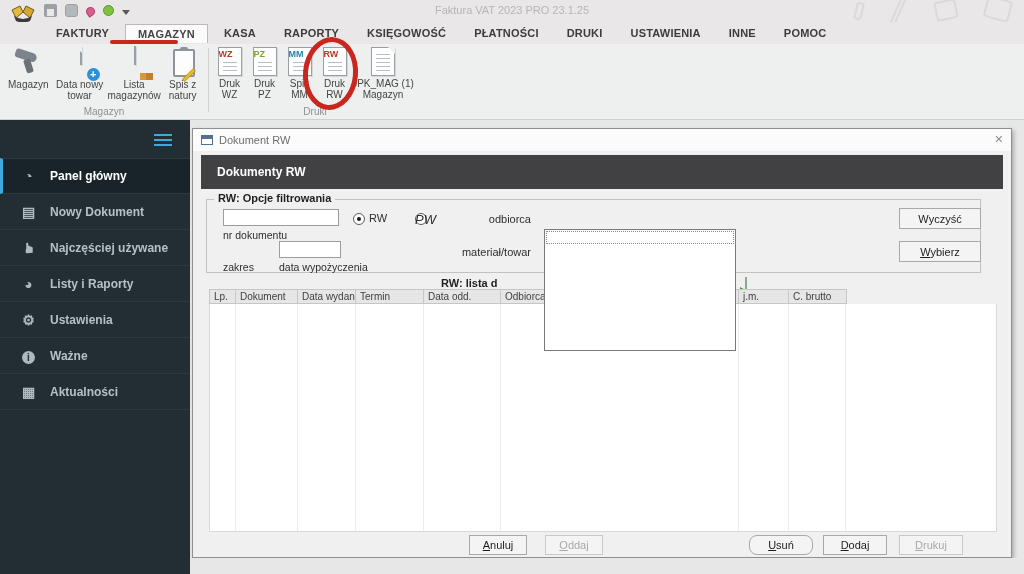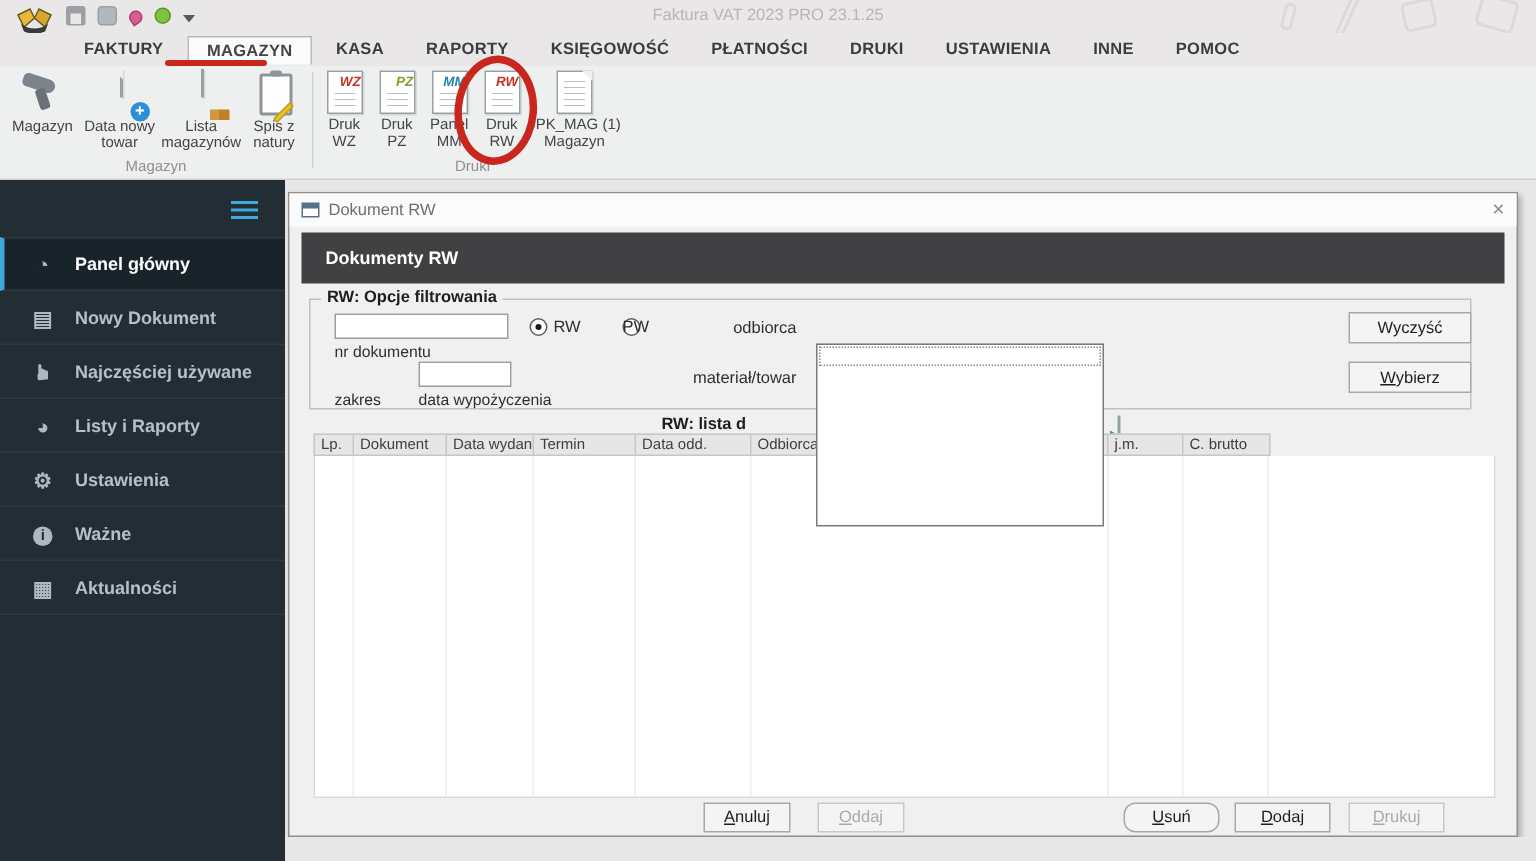--- a/index.html
+++ b/index.html
@@ -30,21 +30,21 @@
   #ribbon { left:0; top:44px; width:1024px; height:76px; background:#eef0f0; border-bottom:1px solid #cfcfcf; }
   .rgroup { position:absolute; top:0; height:74px; }
   .rgroup-label { position:absolute; bottom:1px; width:100%; text-align:center; font-size:10px; color:#8f8f8f; }
   .rsep { position:absolute; top:4px; width:1px; height:64px; background:#d2d2d2; }
   .ritems { display:flex; align-items:flex-start; }
   .rbtn { display:flex; flex-direction:column; align-items:center; text-align:center; padding-top:3px; }
   .rbtn .lbl { font-size:10px; color:#444; line-height:1.1; margin-top:2px; }
   .icon32 { width:30px; height:30px; position:relative; }
   
   .docicon { width:24px; height:29px; background:#fff; border:1px solid #98a0a6; position:relative; box-shadow:1px 1px 0 #d5d8da; }
-  .docicon .badge { position:absolute; top:1px; left:0; width:100%; text-align:right; font-size:9px; font-weight:bold; letter-spacing:0;font-style:italic; }
+  .docicon .badge { position:absolute; top:1px; left:0; width:100%; text-align:left; font-size:9px; font-weight:bold; letter-spacing:0; }
   .docicon::after { content:""; position:absolute; left:4px; right:4px; top:14px; height:12px;
     background:repeating-linear-gradient(#b9bfc4 0 1px, transparent 1px 4px); }
   .docicon.plain::after { top:6px; height:18px; }
   .fold::before { content:""; position:absolute; right:-1px; top:-1px; width:0; height:0;
     border-left:7px solid transparent; border-top:7px solid #eef0f0; }
   .mini-badge-circle { position:absolute; right:-5px; bottom:-4px; width:13px; height:13px; border-radius:50%;
     background:#2f8fd6; color:#fff; font-size:11px; line-height:12px; text-align:center; font-weight:bold; }
   .boxes { position:absolute; right:-5px; bottom:-3px; width:14px; height:10px; }
   .boxes i { position:absolute; width:7px; height:7px; background:#d69б3c; }
   .box1 { left:0; bottom:0; background:#d6963c !important; }
@@ -221,21 +221,21 @@
       <div class="rbtn" style="width:35px;">
         <span class="docicon">
             <span class="badge" style="color:#7fa224;">PZ</span>
           </span>
         <span class="lbl">Druk PZ</span>
       </div>
       <div class="rbtn" style="width:35px;">
         <span class="docicon">
             <span class="badge" style="color:#2285a8;">MM</span>
           </span>
-        <span class="lbl">Panel MM</span>
+        <span class="lbl">Spis MM</span>
       </div>
       <div class="rbtn" style="width:35px;">
         <span class="docicon">
             <span class="badge" style="color:#c53425;">RW</span>
           </span>
         <span class="lbl">Druk RW</span>
       </div>
       <div class="rbtn" style="width:62px;">
         <span class="docicon plain fold"></span>
         <span class="lbl">JPK_MAG (1) Magazyn</span>
@@ -313,21 +313,21 @@
     
     <div id="filterbox" class="abs"></div>
     <span id="filterbox-label" class="abs">RW: Opcje filtrowania</span>
 
     <input class="tinput abs" style="left: 30px; top: 80px; width: 116px; height: 17px;" value="">
     <span class="flabel abs" style="left:30px;top:100px;">nr dokumentu</span>
 
     <span class="radio checked abs" style="left:160px;top:82px;"></span>
     <span class="flabel abs" style="left:176px;top:83px;font-size:11px;">RW</span>
     <span class="radio abs" style="left:206px;top:82px;"></span>
-    <span class="flabel abs" style="left:222px;top:83px;font-size:11px;">PW</span>
+    <span class="flabel abs" style="left:222px;top:83px;font-size:13px;font-style:italic;">PW</span>
 
     <span class="flabel abs" style="left:270px;top:84px;width:68px;text-align:right;font-size:11px;">odbiorca</span>
     <div class="combo abs" style="left:351px;top:82px;width:192px;height:18px;">
       <span class="val">brak danych</span>
       <span class="drop"></span>
     </div>
 
     <span class="flabel abs" style="left:240px;top:117px;width:98px;text-align:right;font-size:11px;">materiał/towar</span>
     <span class="mini-doc abs" style="left:552px;top:113px;"></span>
 

